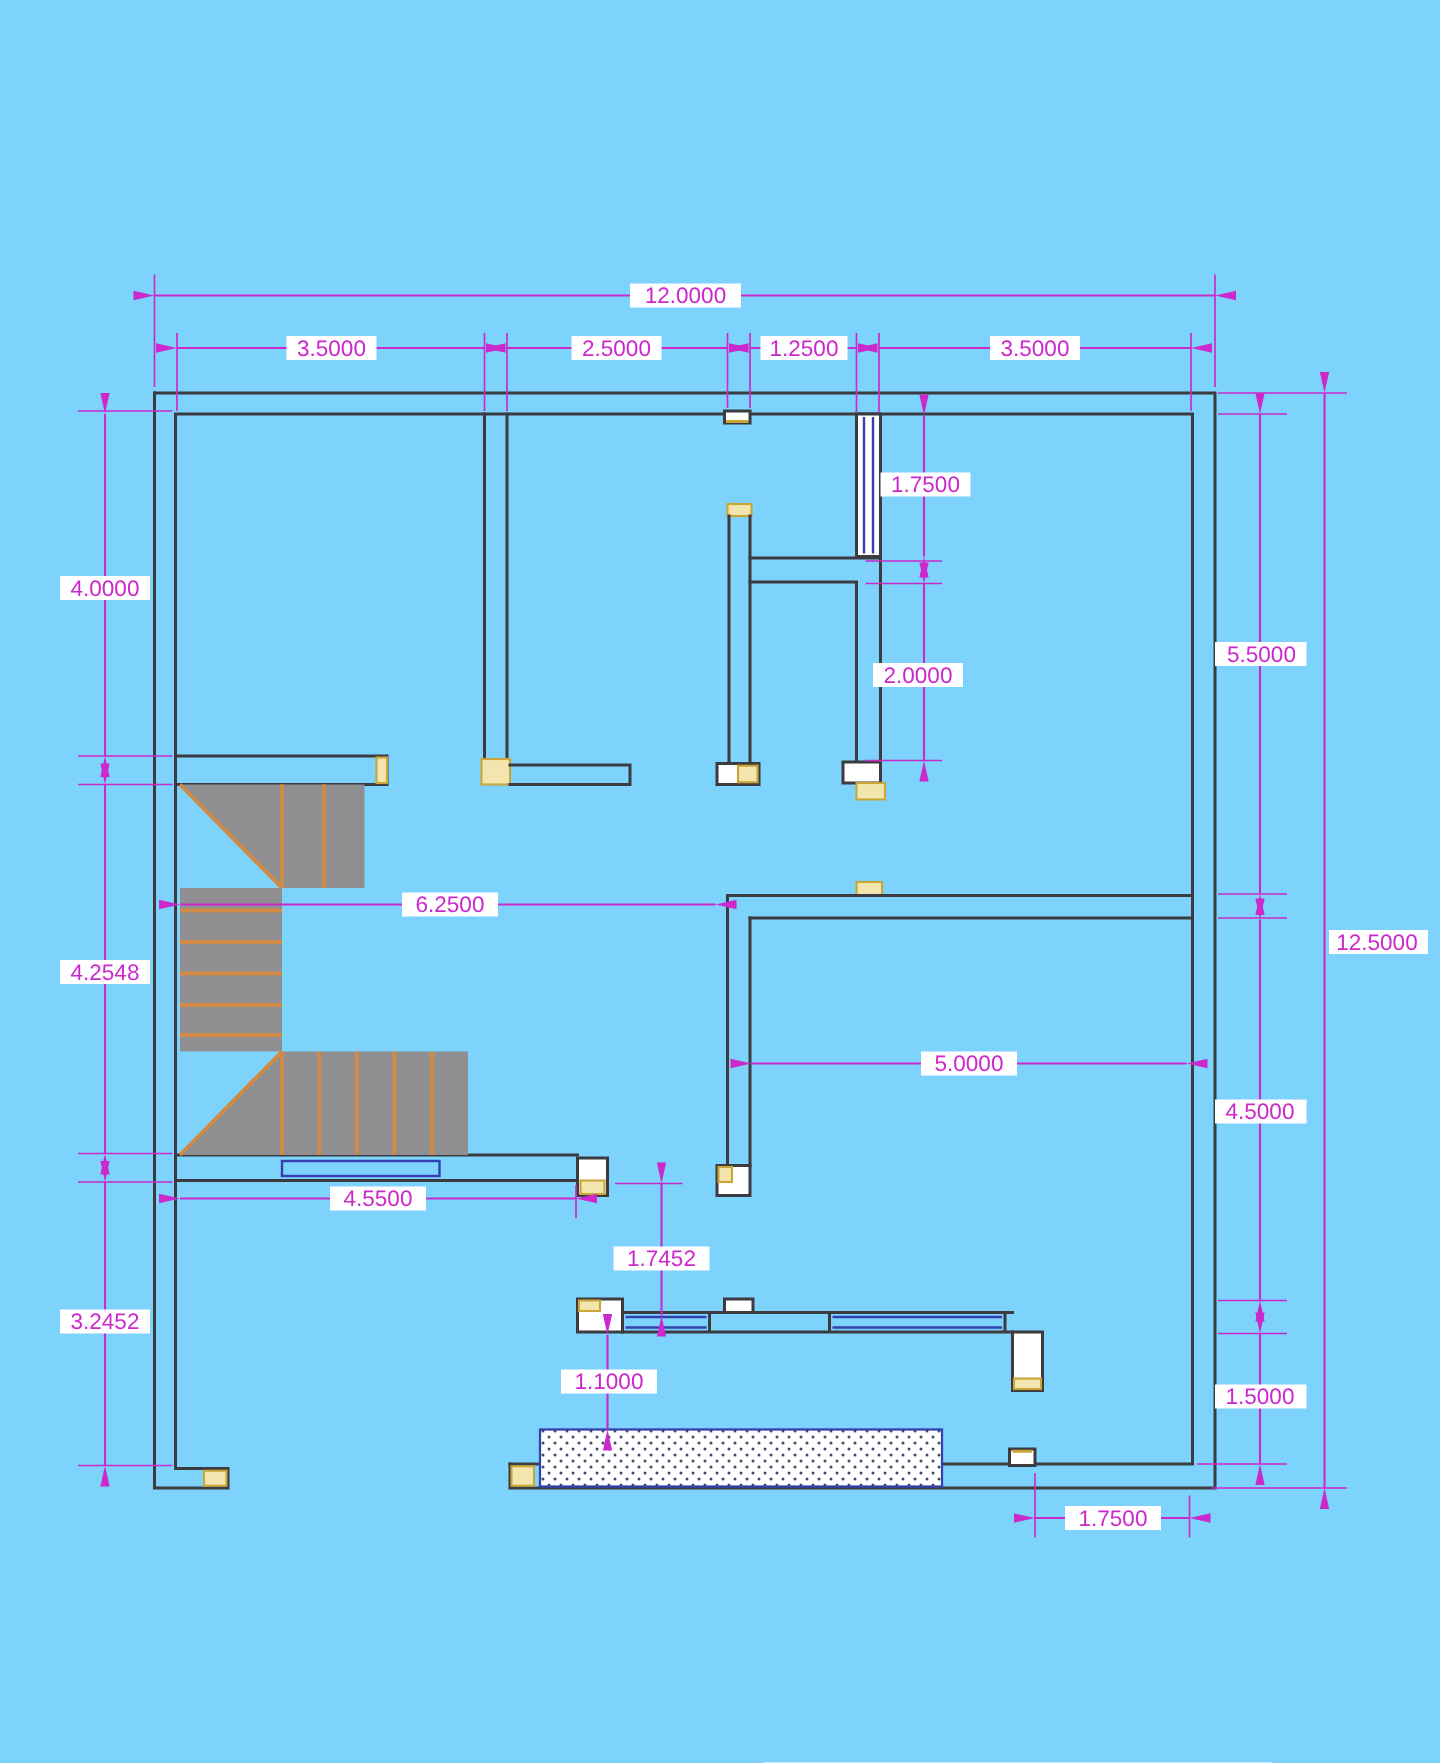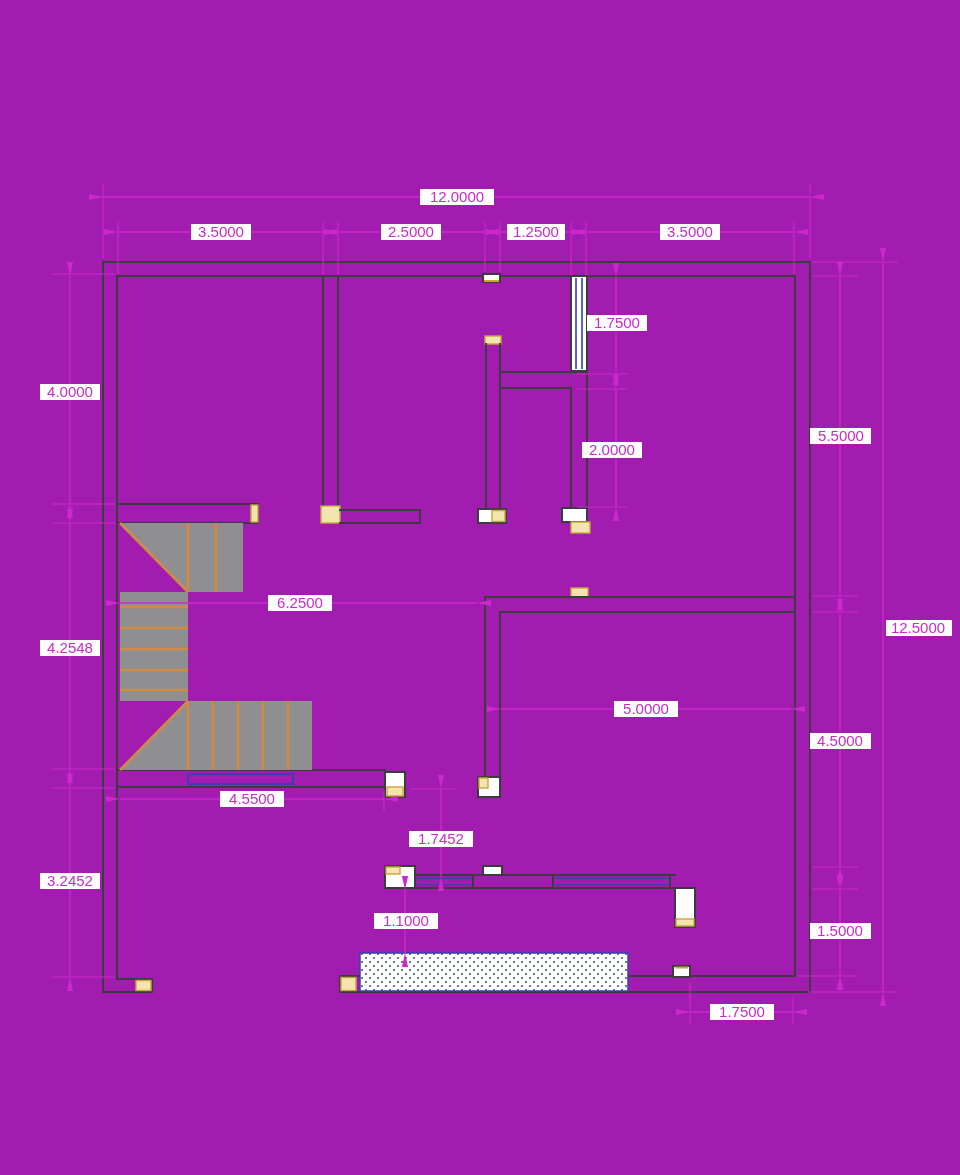--- a/index.html
+++ b/index.html
@@ -1,16 +1,16 @@
 <!DOCTYPE html>
 <html><head>
 <meta charset="utf-8">
 <style>
   html,body{margin:0;padding:0;background:#ffffff;}
-  .page{width:960px;height:1175px;background:#a21caf;position:relative;overflow:hidden;}
+  .page{width:960px;height:1175px;background:#7dd3fc;position:relative;overflow:hidden;}
   svg{display:block;}
   .w{stroke:#3b3b40;stroke-width:2;fill:none;stroke-linecap:square;}
   .wf{stroke:#3b3b40;stroke-width:2;fill:#ffffff;}
   .j{fill:#f2e6ae;stroke:#c9a53a;stroke-width:1.4;}
   .jl{stroke:#c9a53a;stroke-width:2;fill:none;}
   .blu{stroke:#3340b0;stroke-width:1.6;fill:none;}
   .gry{fill:#8f8f92;stroke:none;}
   .tr{stroke:#d08a45;stroke-width:2.6;fill:none;}
   .dim{stroke:#cc29cc;stroke-width:1.4;fill:none;}
   .ext{stroke:#cc29cc;stroke-width:1.1;fill:none;}

